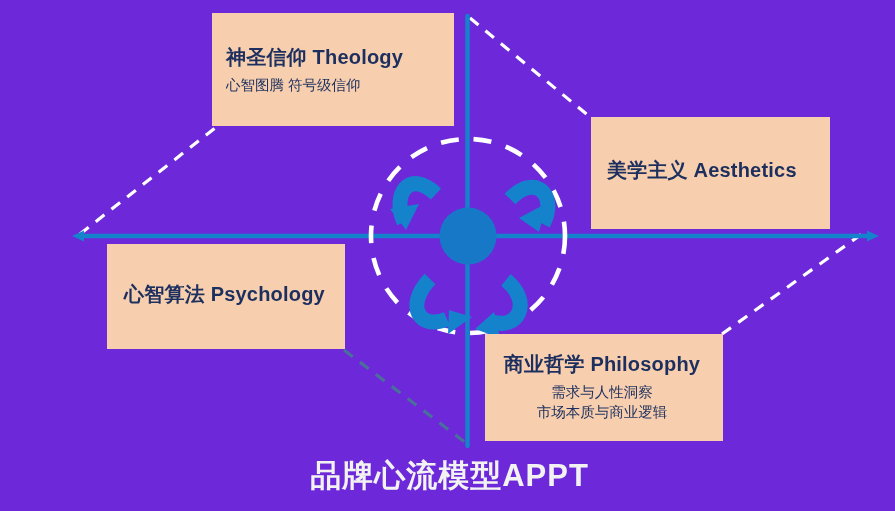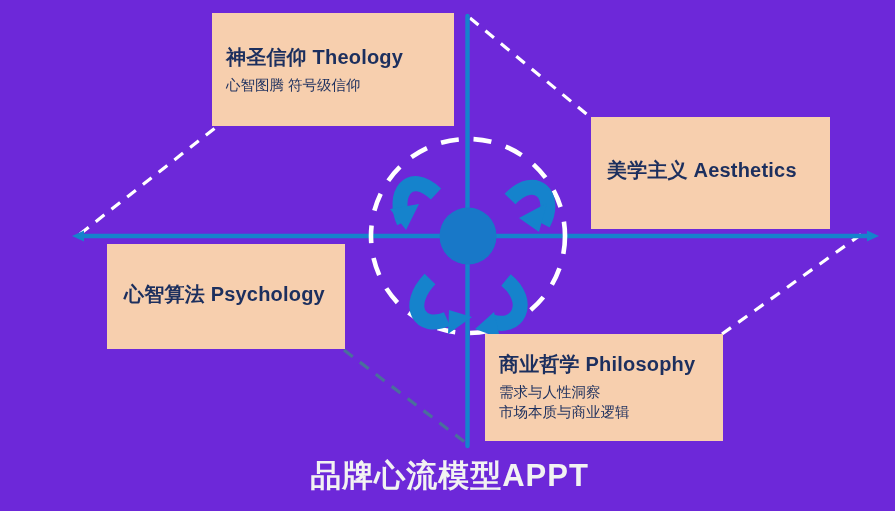--- a/index.html
+++ b/index.html
@@ -51,21 +51,21 @@
     white-space: pre-line;
     margin: 0;
   }
   #card-theology  { left: 212px; top: 13px;  width: 242px; height: 113px; }
   #card-theology .card-inner { padding-left: 14px; }
   #card-aesthetics { left: 591px; top: 117px; width: 239px; height: 112px; }
   #card-aesthetics .card-inner { padding-left: 16px; }
   #card-psychology { left: 107px; top: 244px; width: 238px; height: 105px; }
   #card-psychology .card-inner { padding-left: 15px; text-align: center; }
   #card-philosophy { left: 485px; top: 334px; width: 238px; height: 107px; }
-  #card-philosophy .card-inner { padding-left: 14px; }
+  #card-philosophy .card-inner { padding-left: 14px; text-align: center; }
 
   #page-title {
     position: absolute;
     left: 4px;
     right: 0;
     top: 455px;
     text-align: center;
     color: #f2f2f2;
     font-size: 31px;
     font-weight: bold;

